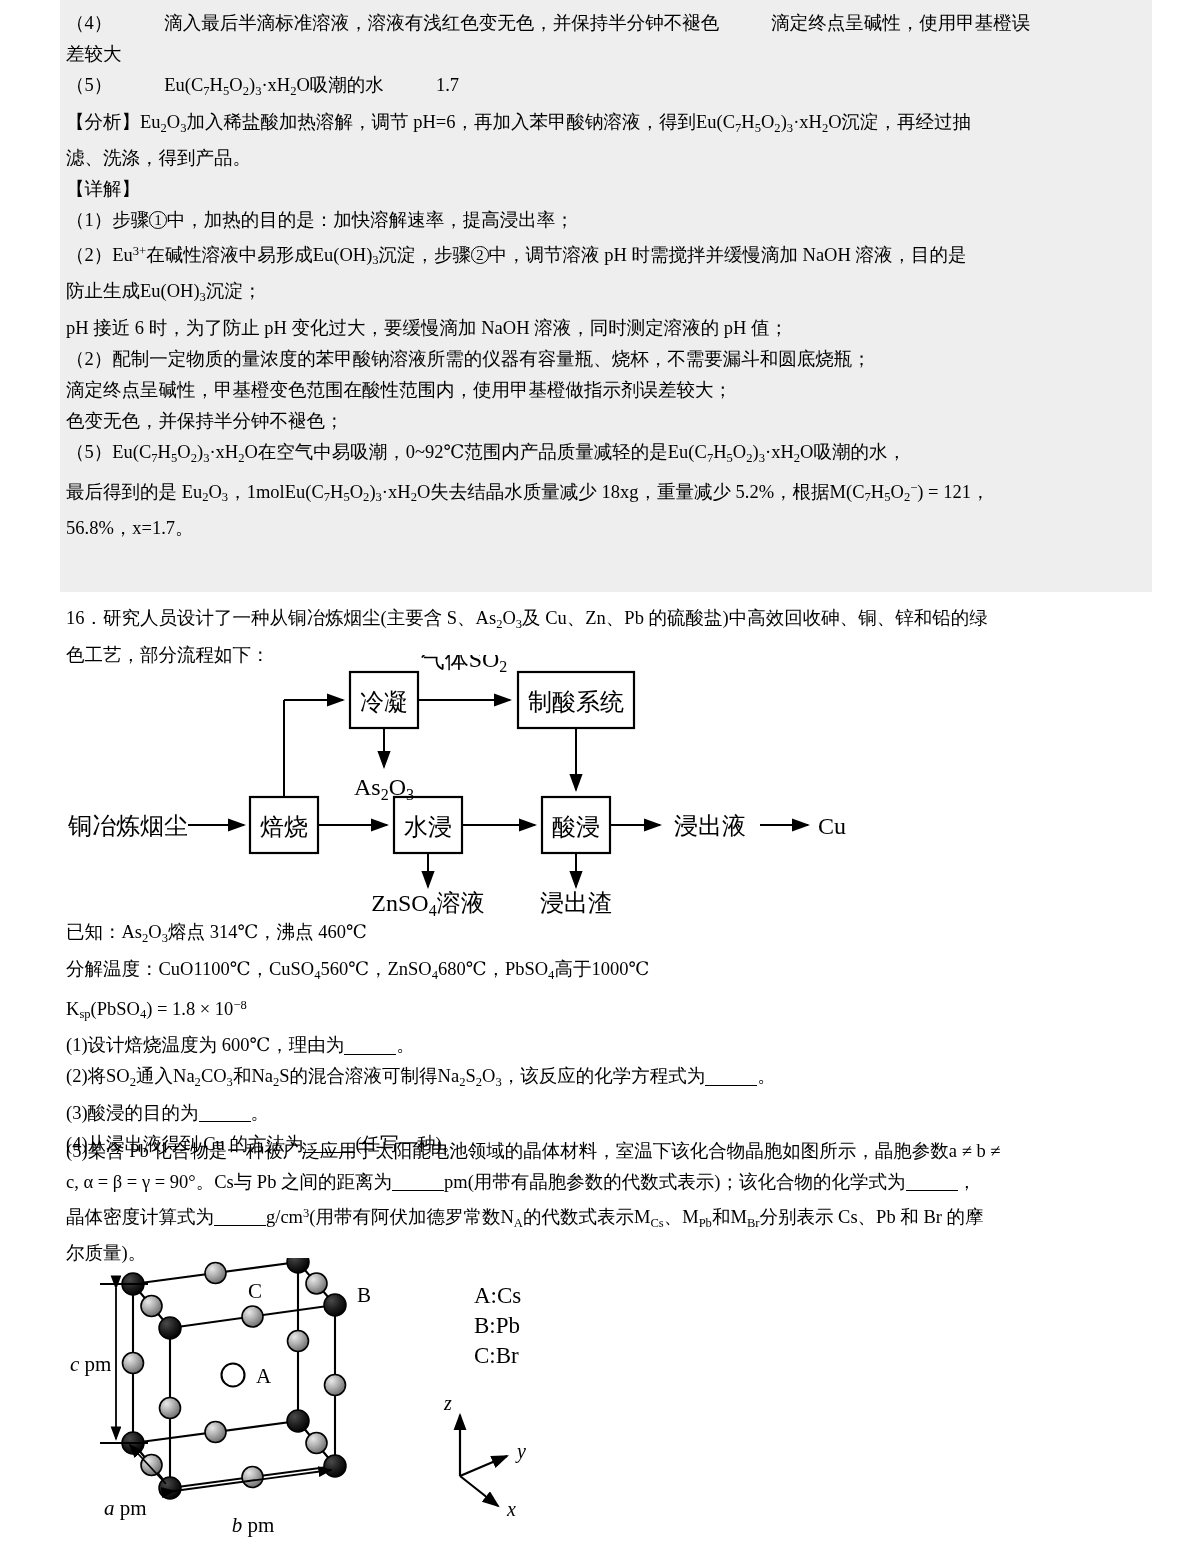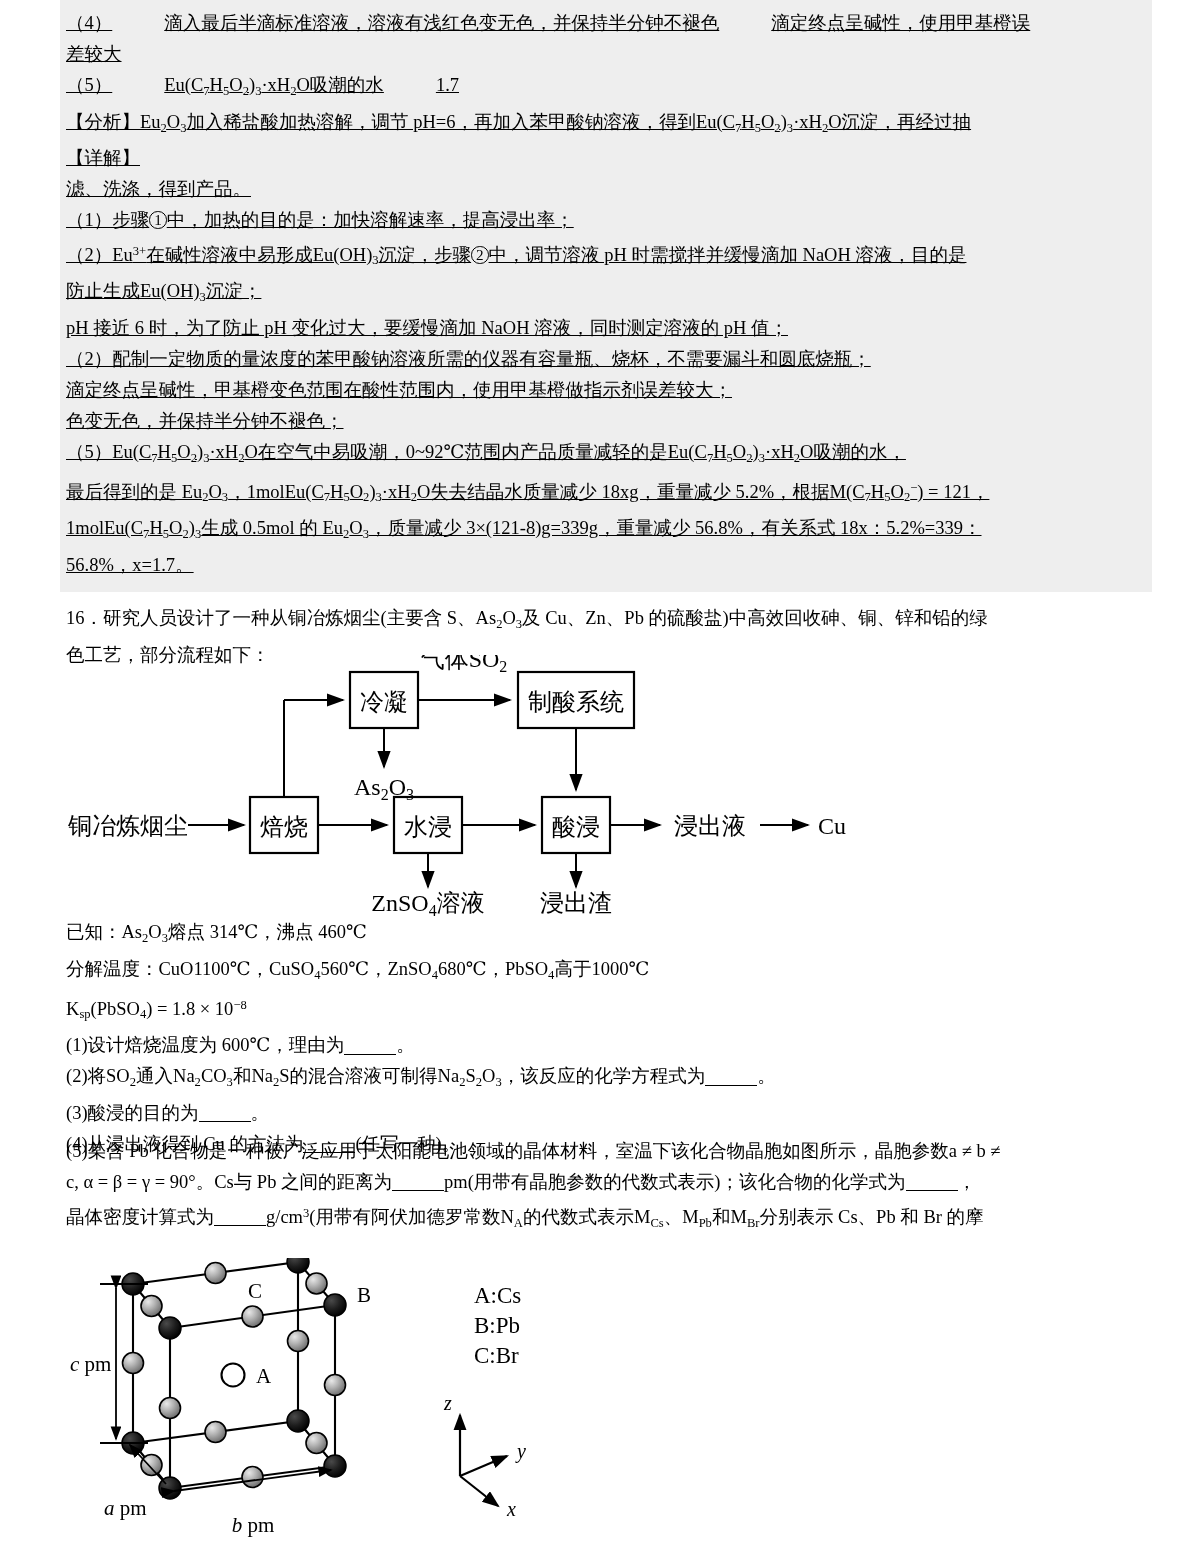--- a/index.html
+++ b/index.html
@@ -113,37 +113,36 @@
   }
   .crystal svg { display: block; }
 </style>
 </head>
 <body>
 
 <div class="page">
 
   <div class="gray-panel"></div>
 
-  <div class="txt-block" style="top:8px;text-decoration:underline;">
+  <div class="txt-block" style="top:8px;">
     <p class="ln">（4）<span class="gap"></span>滴入最后半滴标准溶液，溶液有浅红色变无色，并保持半分钟不褪色<span class="gap"></span>滴定终点呈碱性，使用甲基橙误</p>
     <p class="ln">差较大</p>
     <p class="ln">（5）<span class="gap"></span>Eu(C<sub>7</sub>H<sub>5</sub>O<sub>2</sub>)<sub>3</sub>·xH<sub>2</sub>O吸潮的水<span class="gap"></span>1.7</p>
     <p class="ln">【分析】Eu<sub>2</sub>O<sub>3</sub>加入稀盐酸加热溶解，调节 pH=6，再加入苯甲酸钠溶液，得到Eu(C<sub>7</sub>H<sub>5</sub>O<sub>2</sub>)<sub>3</sub>·xH<sub>2</sub>O沉淀，再经过抽</p>
+    <p class="ln">滤、洗涤，得到产品。</p>
     <p class="ln">【详解】</p>
-    <p class="ln">滤、洗涤，得到产品。</p>
     <p class="ln">（1）步骤<span class="circnum">1</span>中，加热的目的是：加快溶解速率，提高浸出率；</p>
     <p class="ln">（2）Eu<sup>3+</sup>在碱性溶液中易形成Eu(OH)<sub>3</sub>沉淀，步骤<span class="circnum">2</span>中，调节溶液 pH 时需搅拌并缓慢滴加 NaOH 溶液，目的是</p>
     <p class="ln">防止生成Eu(OH)<sub>3</sub>沉淀；</p>
     <p class="ln">pH 接近 6 时，为了防止 pH 变化过大，要缓慢滴加 NaOH 溶液，同时测定溶液的 pH 值；</p>
     <p class="ln">（2）配制一定物质的量浓度的苯甲酸钠溶液所需的仪器有容量瓶、烧杯，不需要漏斗和圆底烧瓶；</p>
     <p class="ln">滴定终点呈碱性，甲基橙变色范围在酸性范围内，使用甲基橙做指示剂误差较大；</p>
     <p class="ln">色变无色，并保持半分钟不褪色；</p>
     <p class="ln">（5）Eu(C<sub>7</sub>H<sub>5</sub>O<sub>2</sub>)<sub>3</sub>·xH<sub>2</sub>O在空气中易吸潮，0~92℃范围内产品质量减轻的是Eu(C<sub>7</sub>H<sub>5</sub>O<sub>2</sub>)<sub>3</sub>·xH<sub>2</sub>O吸潮的水，</p>
     <p class="ln">最后得到的是 Eu<sub>2</sub>O<sub>3</sub>，1molEu(C<sub>7</sub>H<sub>5</sub>O<sub>2</sub>)<sub>3</sub>·xH<sub>2</sub>O失去结晶水质量减少 18xg，重量减少 5.2%，根据M(C<sub>7</sub>H<sub>5</sub>O<sub>2</sub><sup>−</sup>) = 121，</p>
-    <p class="ln">1molEu(C<sub>7</sub>H<sub>5</sub>O<sub>2</sub>)<sub>3</sub>生成 0.5mol 的 Eu<sub>2</sub>O<sub>3</sub>，质量减少 3×(121-8)g=339g，重量减少 56.8%，有关系式 18x：5.2%=339：</p>
     <p class="ln">56.8%，x=1.7。</p>
   </div>
 
   <div class="q16">
     <p class="ln">16．研究人员设计了一种从铜冶炼烟尘(主要含 S、As<sub>2</sub>O<sub>3</sub>及 Cu、Zn、Pb 的硫酸盐)中高效回收砷、铜、锌和铅的绿</p>
     <p class="ln">色工艺，部分流程如下：</p>
   </div>
 
   <div class="flow">
     <svg width="820" height="265" viewBox="0 0 820 265" xmlns="http://www.w3.org/2000/svg">
@@ -220,20 +219,21 @@
     <p class="ln">(1)设计焙烧温度为 600℃，理由为<span class="blank"></span>。</p>
     <p class="ln">(2)将SO<sub>2</sub>通入Na<sub>2</sub>CO<sub>3</sub>和Na<sub>2</sub>S的混合溶液可制得Na<sub>2</sub>S<sub>2</sub>O<sub>3</sub>，该反应的化学方程式为<span class="blank"></span>。</p>
     <p class="ln">(3)酸浸的目的为<span class="blank"></span>。</p>
     <p class="ln">(4)从浸出液得到 Cu 的方法为<span class="blank"></span>(任写一种)。</p>
   </div>
 
   <div class="q5block">
     <p class="ln">(5)某含 Pb 化合物是一种被广泛应用于太阳能电池领域的晶体材料，室温下该化合物晶胞如图所示，晶胞参数a ≠ b ≠</p>
     <p class="ln"><span>c, α = β = γ = 90°。Cs与 Pb 之间的距离为</span><span class="blank"></span><span>pm(用带有晶胞参数的代数式表示)；该化合物的化学式为</span><span class="blank"></span><span>，</span></p>
     <p class="ln"><span>晶体密度计算式为</span><span class="blank"></span><span>g/cm<sup>3</sup>(用带有阿伏加德罗常数N<sub>A</sub>的代数式表示M<sub>Cs</sub>、M<sub>Pb</sub>和M<sub>Br</sub>分别表示 Cs、Pb 和 Br 的摩</span></p>
+    <p class="ln">尔质量)。</p>
   </div>
 
   <div class="crystal">
     <svg width="580" height="290" viewBox="0 0 580 290" xmlns="http://www.w3.org/2000/svg">
       <defs>
         <radialGradient id="gray-ball" cx="34%" cy="30%" r="72%">
           <stop offset="0%" stop-color="#e8e8e8"></stop>
           <stop offset="45%" stop-color="#b4b4b4"></stop>
           <stop offset="100%" stop-color="#6e6e6e"></stop>
         </radialGradient>

